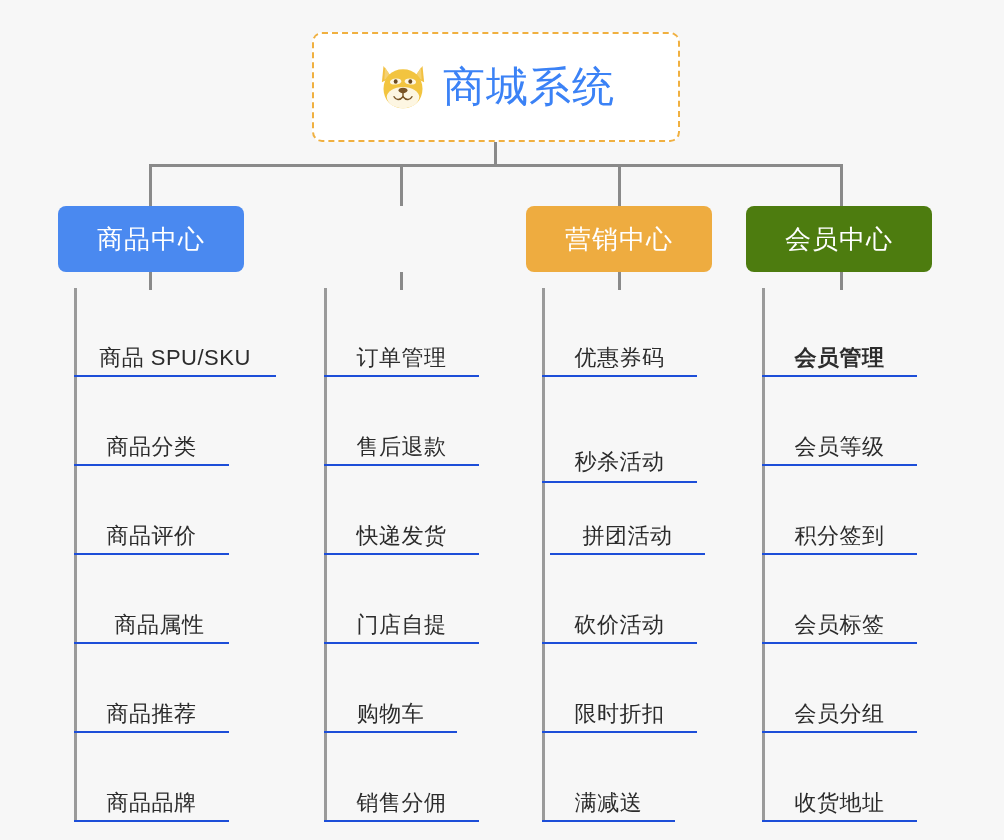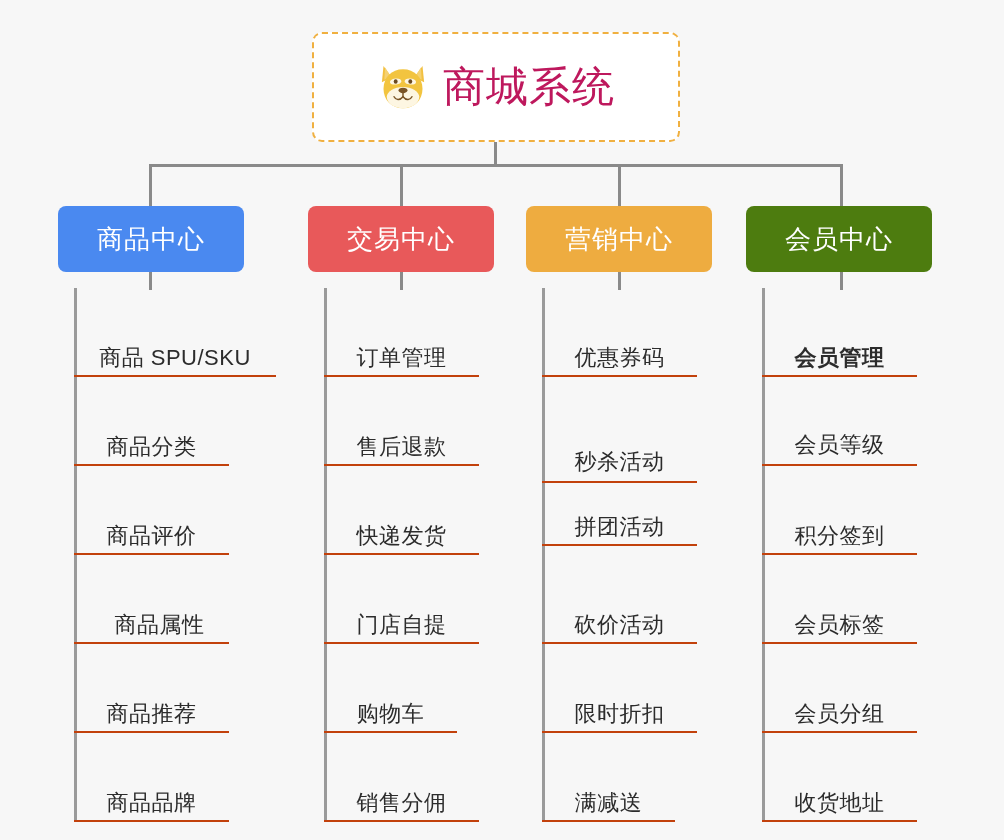--- a/index.html
+++ b/index.html
@@ -42,21 +42,21 @@
   }
   .root-icon {
     width: 52px;
     height: 52px;
     flex: 0 0 auto;
     display: block;
   }
   .root-title {
     font-size: 42px;
     line-height: 1;
-    color: #be185d;
+    color: #3b82f6;
     letter-spacing: 1px;
     white-space: nowrap;
   }
 
   
   .conn {
     position: absolute;
     background: #8a8a8a;
   }
   .conn-v { width: 3px; }
@@ -87,21 +87,21 @@
     left: 0;
     top: 0;
     width: 3px;
     background: #9a9a9a;
   }
   .leaf-item {
     position: absolute;
     left: 0;
     height: 89px;
     box-sizing: border-box;
-    border-bottom: 2px solid #c2410c;
+    border-bottom: 2px solid #1d4ed8;
     display: flex;
     align-items: flex-end;
     justify-content: center;
     padding: 0 14px 4px 14px;
   }
   .leaf-label {
     font-size: 22px;
     color: #2c2c2c;
     line-height: 1.2;
     white-space: nowrap;
@@ -136,23 +136,20 @@
   <div class="conn conn-v" style="left:494px; top:142px; height:24px;"></div>
   <div class="conn conn-h" style="left:149px; top:164px; width:694px;"></div>
   <div class="conn conn-v" style="left:149px; top:164px; height:42px;"></div>
   <div class="conn conn-v" style="left:400px; top:164px; height:42px;"></div>
   <div class="conn conn-v" style="left:618px; top:164px; height:42px;"></div>
   <div class="conn conn-v" style="left:840px; top:164px; height:42px;"></div>
 
   <div class="cat-box" style="left:58px; top:206px; width:186px; background:#4a89f0;">
     <span>商品中心</span>
   </div>
-  <div class="cat-box" style="left:308px; top:206px; width:186px; background:#e8595a;">
-    <span>交易中心</span>
-  </div>
   <div class="cat-box" style="left:526px; top:206px; width:186px; background:#eeac40;">
     <span>营销中心</span>
   </div>
   <div class="cat-box" style="left:746px; top:206px; width:186px; background:#4d7c0f;">
     <span>会员中心</span>
   </div>
 
   <div class="conn conn-v" style="left:149px; top:272px; height:18px;"></div>
   <div class="conn conn-v" style="left:400px; top:272px; height:18px;"></div>
   <div class="conn conn-v" style="left:618px; top:272px; height:18px;"></div>
@@ -203,40 +200,40 @@
   </div>
 
   <div class="leaf-col" style="left:542px;">
     <div class="leaf-spine" style="height:534px;"></div>
     <div class="leaf-item" style="top:0px;   width:155px;">
       <span class="leaf-label">优惠券码</span>
       </div>
     <div class="leaf-item" style="top:106px;  width:155px;font-family:Liberation Mono, monospace;">
       <span class="leaf-label">秒杀活动</span>
       </div>
-    <div class="leaf-item" style="top:169px; width:155px;">
+    <div class="leaf-item" style="top:178px; width:155px;margin-left:8px;">
       <span class="leaf-label">拼团活动</span>
       </div>
     <div class="leaf-item" style="top:267px; width:155px;">
       <span class="leaf-label">砍价活动</span>
       </div>
     <div class="leaf-item" style="top:356px; width:155px;">
       <span class="leaf-label">限时折扣</span>
       </div>
     <div class="leaf-item" style="top:445px; width:133px;">
       <span class="leaf-label">满减送</span>
       </div>
   </div>
 
   <div class="leaf-col" style="left:762px;">
     <div class="leaf-spine" style="height:534px;"></div>
     <div class="leaf-item" style="top:0px;   width:155px;font-weight:bold;">
       <span class="leaf-label">会员管理</span>
       </div>
-    <div class="leaf-item" style="top:89px;  width:155px;font-family:Liberation Mono, monospace;">
+    <div class="leaf-item" style="top:89px;  width:155px;">
       <span class="leaf-label">会员等级</span>
       </div>
     <div class="leaf-item" style="top:178px; width:155px;">
       <span class="leaf-label">积分签到</span>
       </div>
     <div class="leaf-item" style="top:267px; width:155px;">
       <span class="leaf-label">会员标签</span>
       </div>
     <div class="leaf-item" style="top:356px; width:155px;">
       <span class="leaf-label">会员分组</span>

